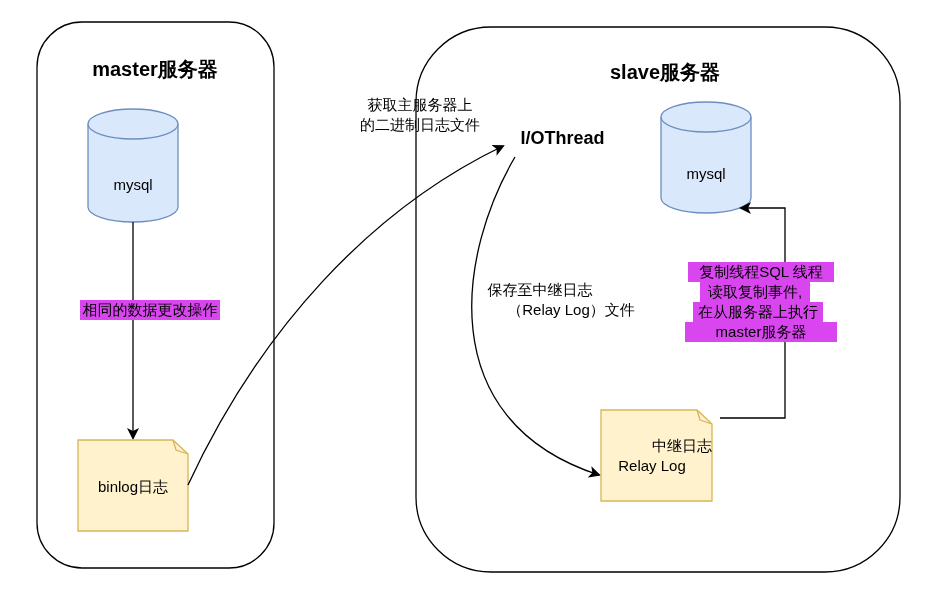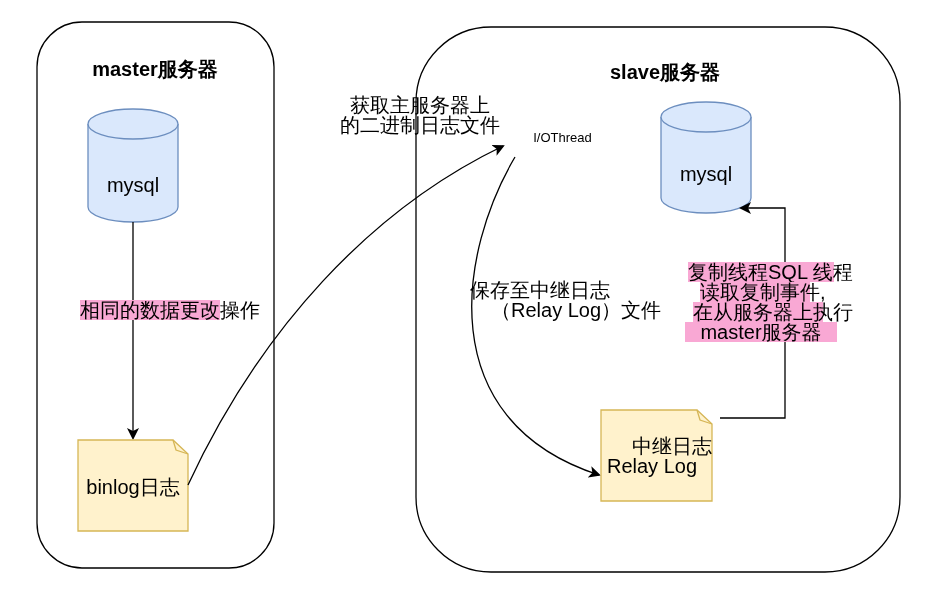--- a/index.html
+++ b/index.html
@@ -1,21 +1,21 @@
 <!DOCTYPE html>
 <html><head>
 <meta charset="utf-8">
 <style>
   html, body { margin: 0; padding: 0; background: #ffffff; }
   body { width: 927px; height: 593px; position: relative; overflow: hidden; font-family: "Liberation Sans", "DejaVu Sans", sans-serif; }
   svg.diagram { position: absolute; left: 0; top: 0; width: 927px; height: 593px; }
-  .lbl { position: absolute; color: #000; text-align: center; white-space: nowrap; line-height: 20px; font-size: 20px; }
+  .lbl { position: absolute; color: #000; text-align: center; white-space: nowrap; line-height: 20px; font-size: 15px; }
   .title { font-weight: bold; font-size: 20px; line-height: 24px; margin-top: 12px; }
-  .bold { font-weight: normal; font-size: 13px; }
-  .bg { background: #f9a8d4; }
+  .bold { font-weight: bold; font-size: 18px; }
+  .bg { background: #d946ef; }
 </style>
 </head>
 <body>
 
 <svg class="diagram" viewBox="0 0 927 593">
   <defs>
     <marker id="arrow" markerWidth="12" markerHeight="12" refX="10" refY="6" orient="auto" markerUnits="userSpaceOnUse">
       <path d="M0,0 L12,6 L0,12 L3,6 Z" fill="#000"></path>
     </marker>
   </defs>

